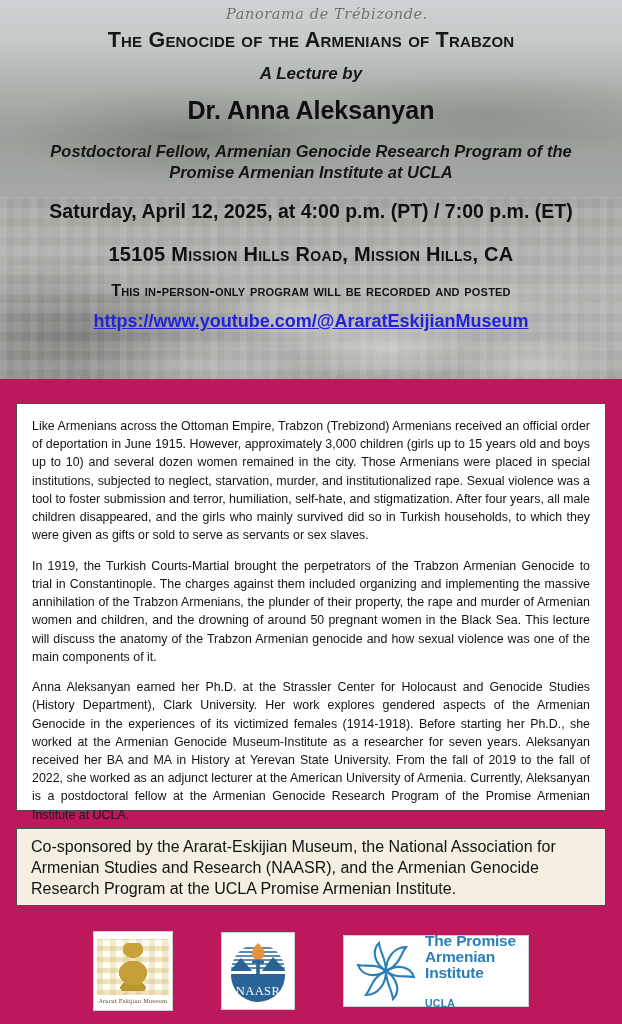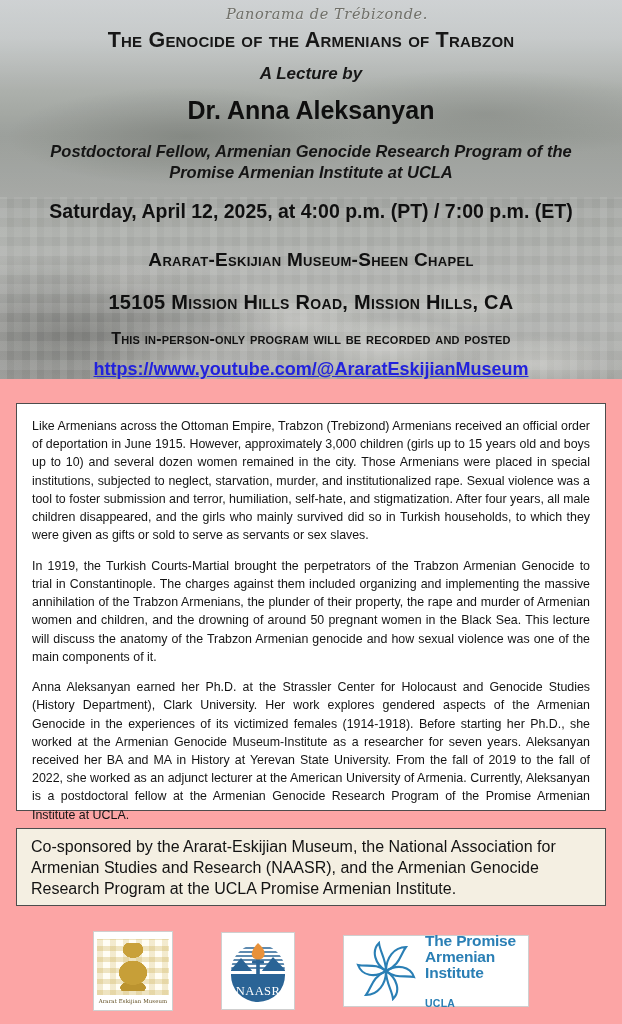--- a/index.html
+++ b/index.html
@@ -10,21 +10,21 @@
   body {
     width: 622px;
     height: 1024px;
     font-family: "Liberation Sans", sans-serif;
     overflow: hidden;
   }
   .poster {
     position: relative;
     width: 622px;
     height: 1024px;
-    background: #fca5a5;
+    background: #be185d;
     box-sizing: border-box;
   }
 
   
   .hero {
     position: relative;
     width: 622px;
     height: 379px;
     overflow: hidden;
     background: #9aa3a0;
@@ -300,21 +300,20 @@
     <div class="hero-texture"></div>
     <div class="hero-veil"></div>
 
     <div class="hero-content">
       <div class="caption-script">Panorama de Trébizonde.</div>
       <h1 class="title">The Genocide of the Armenians of Trabzon</h1>
       <div class="lecture-by">A Lecture by</div>
       <div class="speaker">Dr. Anna Aleksanyan</div>
       <div class="affiliation">Postdoctoral Fellow, Armenian Genocide Research Program of the Promise Armenian Institute at UCLA</div>
       <div class="datetime">Saturday, April 12, 2025, at 4:00 p.m. (PT) / 7:00 p.m. (ET)</div>
-      <div class="venue">Ararat-Eskijian Museum-Sheen Chapel</div>
       <div class="venue second">15105 Mission Hills Road, Mission Hills, CA</div>
       <div class="recorded">This in-person-only program will be recorded and posted</div>
       <a class="yt-link" href="#">https://www.youtube.com/@AraratEskijianMuseum</a>
     </div>
   </div>
 
   <div class="body-panel">
     <p>Like Armenians across the Ottoman Empire, Trabzon (Trebizond) Armenians received an official order of deportation in June 1915. However, approximately 3,000 children (girls up to 15 years old and boys up to 10) and several dozen women remained in the city. Those Armenians were placed in special institutions, subjected to neglect, starvation, murder, and institutionalized rape. Sexual violence was a tool to foster submission and terror, humiliation, self-hate, and stigmatization. After four years, all male children disappeared, and the girls who mainly survived did so in Turkish households, to which they were given as gifts or sold to serve as servants or sex slaves.</p>
     <p>In 1919, the Turkish Courts-Martial brought the perpetrators of the Trabzon Armenian Genocide to trial in Constantinople. The charges against them included organizing and implementing the massive annihilation of the Trabzon Armenians, the plunder of their property, the rape and murder of Armenian women and children, and the drowning of around 50 pregnant women in the Black Sea. This lecture will discuss the anatomy of the Trabzon Armenian genocide and how sexual violence was one of the main components of it.</p>
     <p>Anna Aleksanyan earned her Ph.D. at the Strassler Center for Holocaust and Genocide Studies (History Department), Clark University. Her work explores gendered aspects of the Armenian Genocide in the experiences of its victimized females (1914-1918). Before starting her Ph.D., she worked at the Armenian Genocide Museum-Institute as a researcher for seven years. Aleksanyan received her BA and MA in History at Yerevan State University. From the fall of 2019 to the fall of 2022, she worked as an adjunct lecturer at the American University of Armenia. Currently, Aleksanyan is a postdoctoral fellow at the Armenian Genocide Research Program of the Promise Armenian Institute at UCLA.</p>

